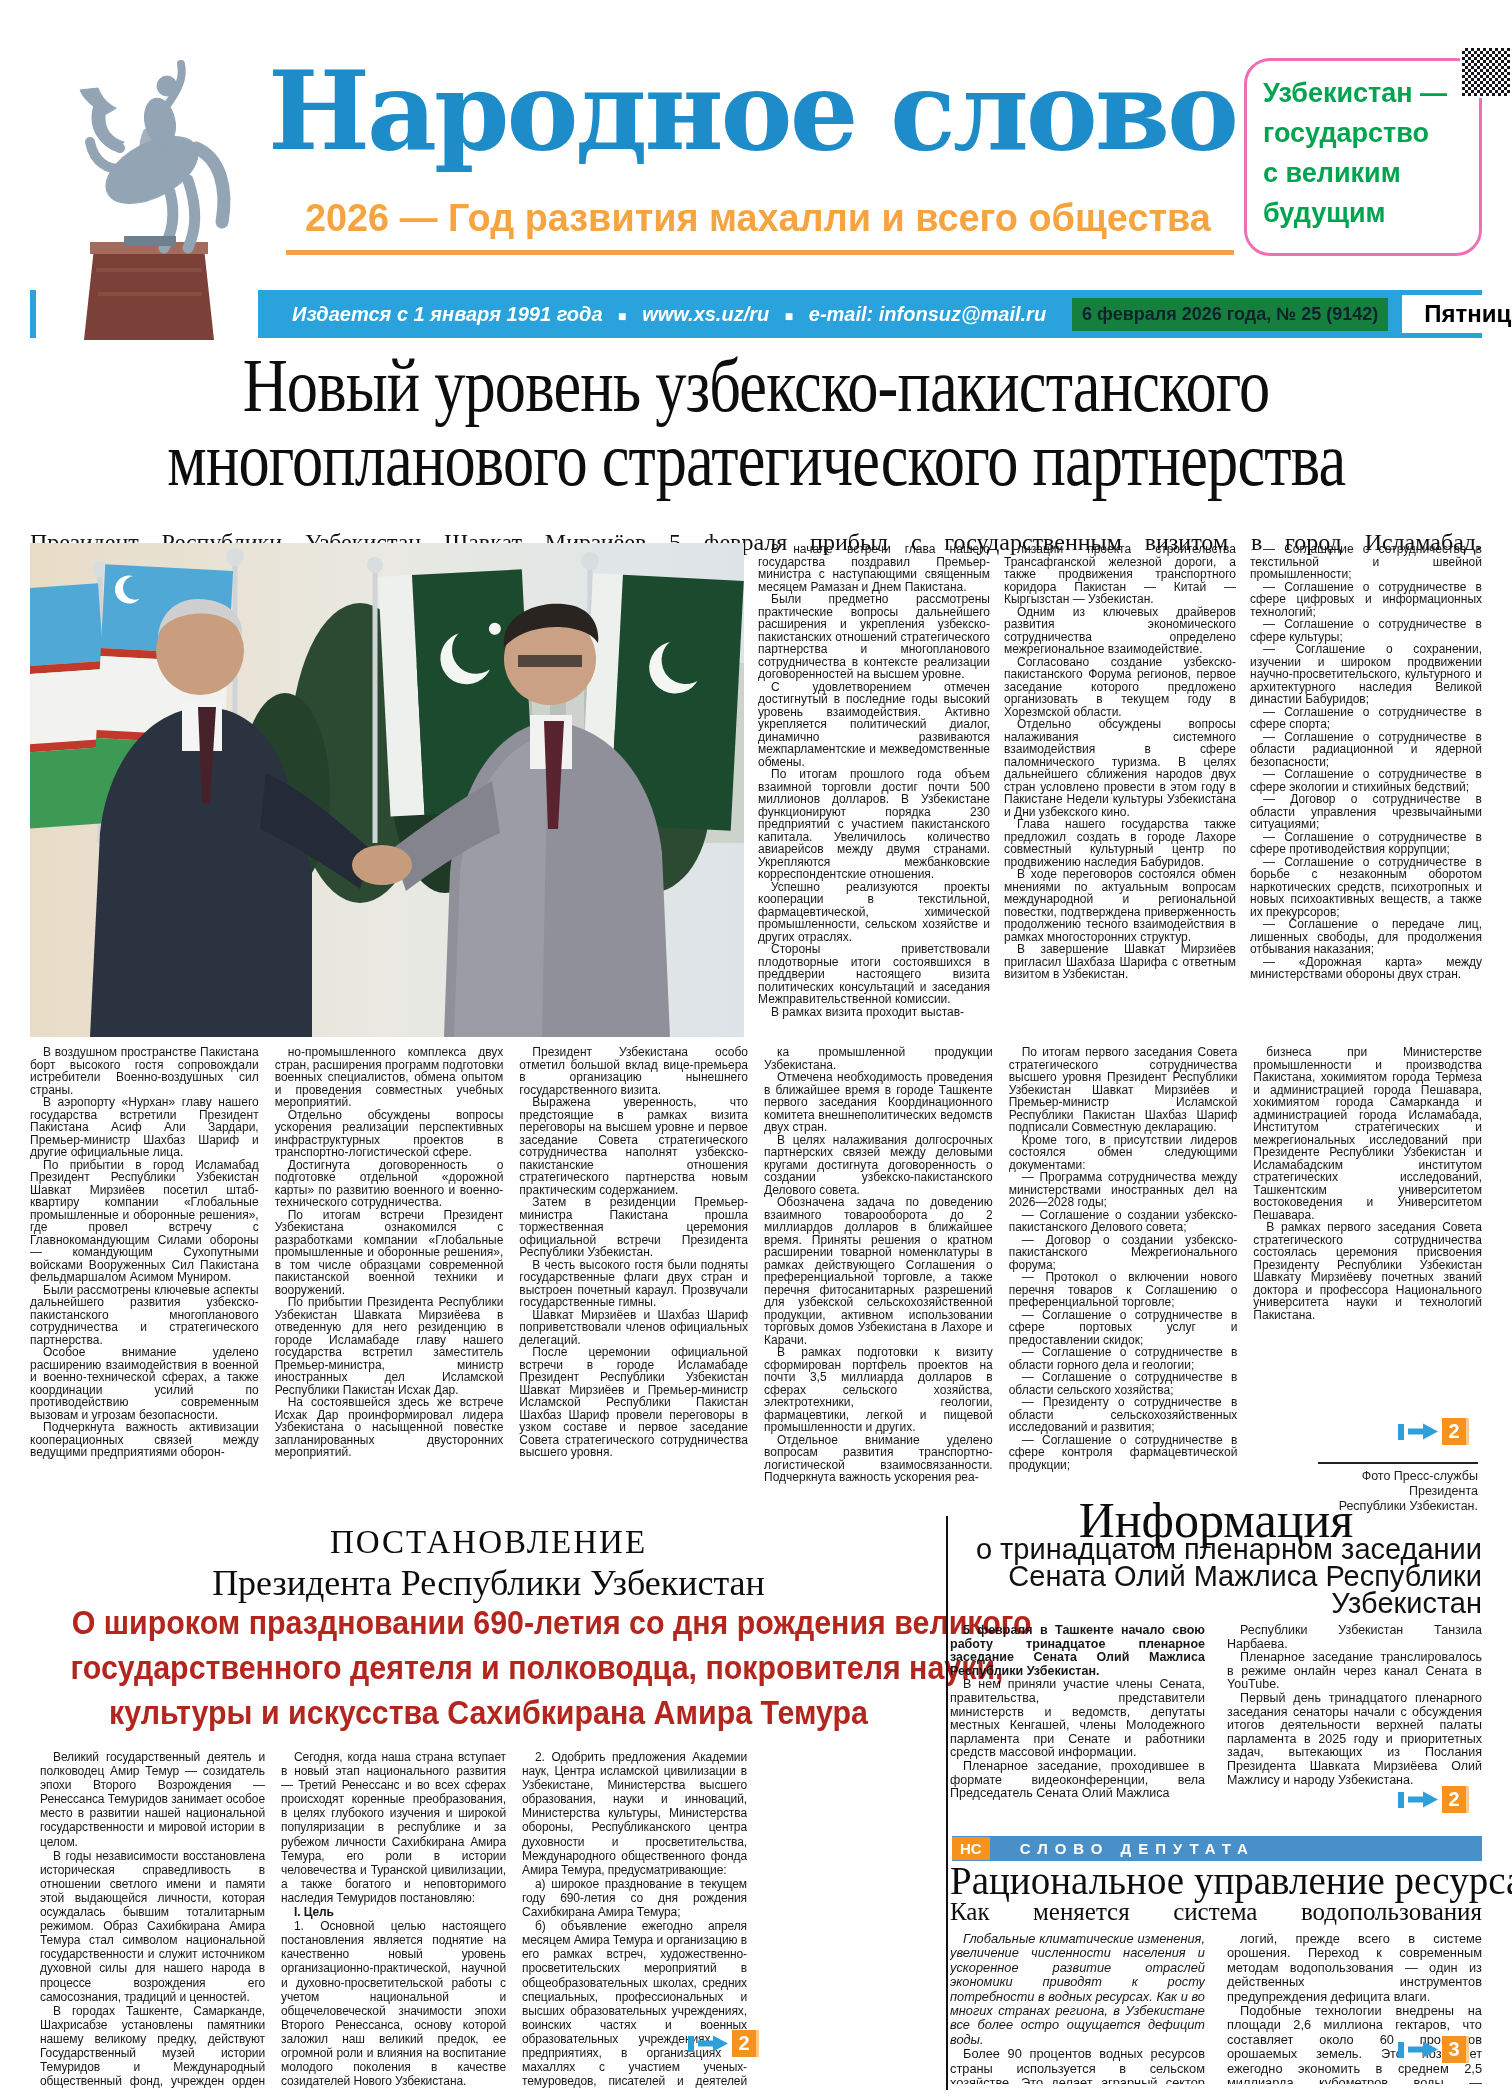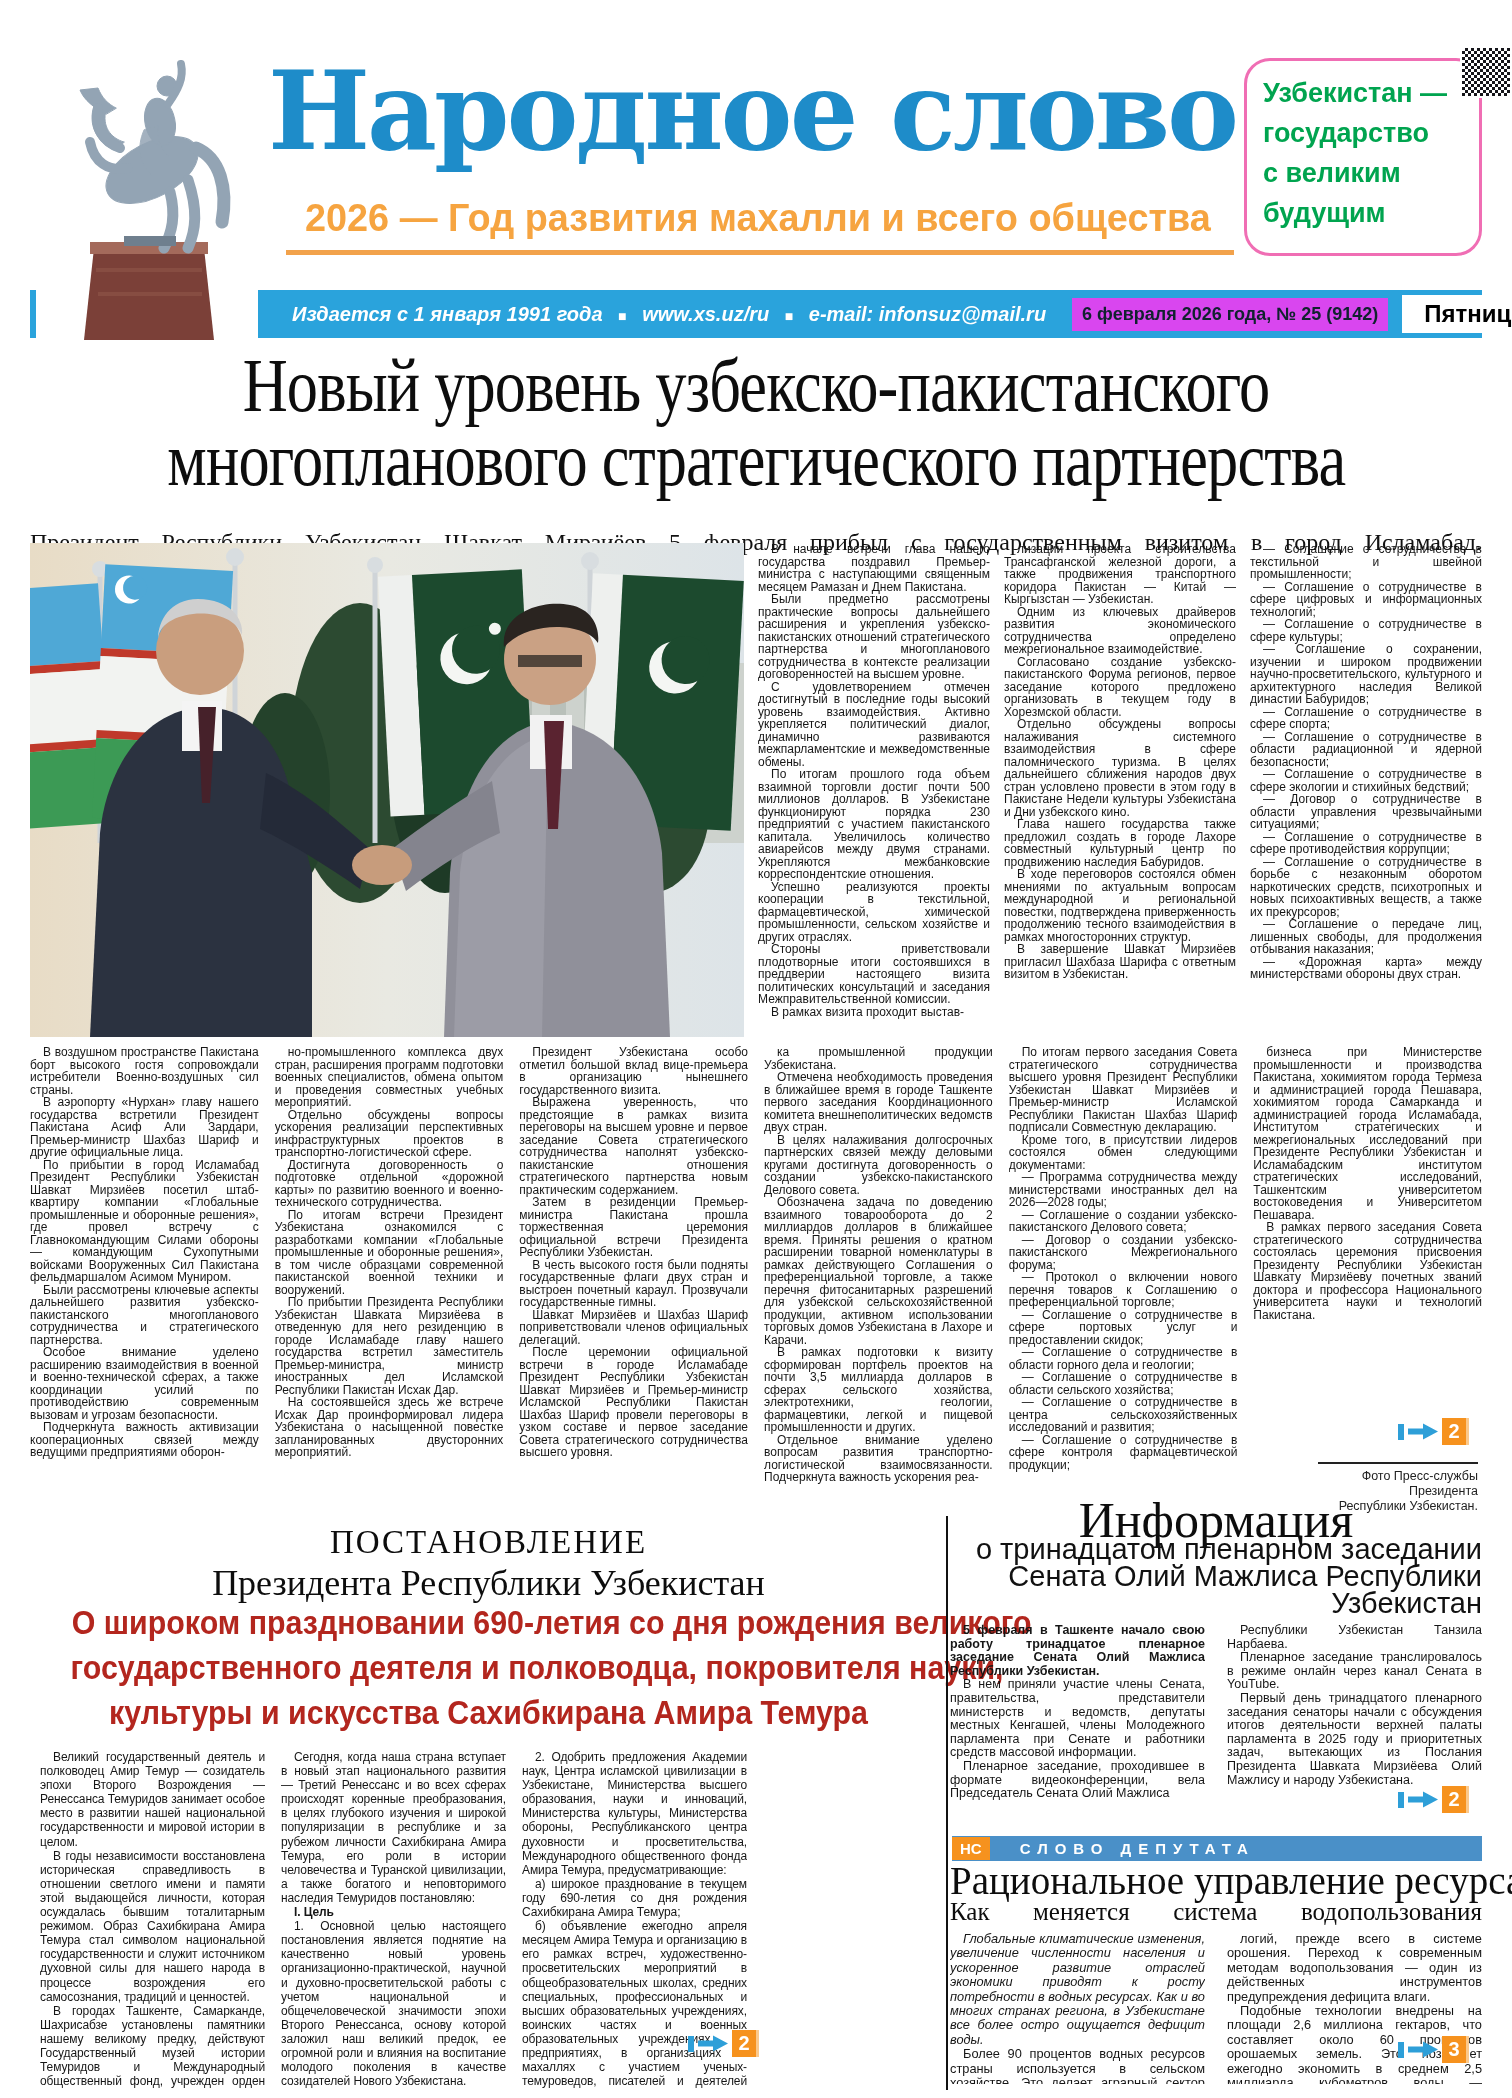--- a/index.html
+++ b/index.html
@@ -18,21 +18,21 @@
   .green-box{position:absolute;left:1244px;top:58px;width:238px;height:198px;
         border:3px solid #f06eb4;border-radius:26px;box-sizing:border-box;padding:12px 0 0 16px;}
   .green-box p{margin:0;font-weight:bold;font-size:27px;line-height:40px;color:#00a44f;text-indent:0;text-align:left;}
   .qr{background:repeating-conic-gradient(#15151a 0% 25%, #fff 0% 50%) 0 0/6px 6px;border:2px solid #fff;}
   .qr-top{position:absolute;left:1460px;top:46px;width:48px;height:48px;}
   
   .info-bar{position:absolute;left:30px;top:290px;width:1452px;height:48px;background:#2aa3dc;z-index:1;
         display:flex;align-items:center;}
   .info-bar .left-text{margin-left:262px;color:#fff;font-weight:bold;font-style:italic;font-size:20px;white-space:nowrap;}
   .info-bar .sep{color:#fff;font-style:normal;font-size:14px;margin:0 10px;}
-  .issue-box{margin-left:26px;background:#d946ef;color:#10222e;font-weight:bold;font-size:18px;
+  .issue-box{margin-left:26px;background:#15803d;color:#10222e;font-weight:bold;font-size:18px;
         padding:6px 10px;white-space:nowrap;}
   .weekday-box{margin-left:14px;background:#fff;color:#000;font-weight:bold;font-size:24px;padding:5px 22px;}
   
   .lead-head{position:absolute;left:30px;top:348px;width:1452px;text-align:center;}
   .lead-head .hl{display:block;white-space:nowrap;font-family:"Liberation Serif",serif;font-size:76px;
         line-height:74px;color:#0d0d0d;}
   .lead-head .hl span{display:inline-block;transform:scaleX(.82);transform-origin:center;letter-spacing:-1px;}
   .standfirst{position:absolute;left:30px;top:527px;width:1452px;font-family:"Liberation Serif",serif;
         font-size:24px;line-height:30px;text-align:justify;text-align-last:justify;color:#111;}
   
@@ -308,21 +308,21 @@
     <div class="ncol">
         <p>По итогам первого заседания Совета стратегического сотрудничества высшего уровня Президент Республики Узбекистан Шавкат Мирзиёев и Премьер-министр Исламской Республики Пакистан Шахбаз Шариф подписали Совместную декларацию.</p>
         <p>Кроме того, в присутствии лидеров состоялся обмен следующими документами:</p>
         <p>— Программа сотрудничества между министерствами иностранных дел на 2026—2028 годы;</p>
         <p>— Соглашение о создании узбекско-пакистанского Делового совета;</p>
         <p>— Договор о создании узбекско-пакистанского Межрегионального форума;</p>
         <p>— Протокол о включении нового перечня товаров к Соглашению о преференциальной торговле;</p>
         <p>— Соглашение о сотрудничестве в сфере портовых услуг и предоставлении скидок;</p>
         <p>— Соглашение о сотрудничестве в области горного дела и геологии;</p>
         <p>— Соглашение о сотрудничестве в области сельского хозяйства;</p>
-        <p>— Соглашение о сотрудничестве в центра сельскохозяйственных исследований и развития;</p>
+        <p>— Президенту о сотрудничестве в области сельскохозяйственных исследований и развития;</p>
         <p>— Соглашение о сотрудничестве в сфере контроля фармацевтической продукции;</p>
       </div>
     <div class="ncol">
         <p>бизнеса при Министерстве промышленности и производства Пакистана, хокимиятом города Термеза и администрацией города Пешавара, хокимиятом города Самарканда и администрацией города Исламабада, Институтом стратегических и межрегиональных исследований при Президенте Республики Узбекистан и Исламабадским институтом стратегических исследований, Ташкентским университетом востоковедения и Университетом Пешавара.</p>
         <p>В рамках первого заседания Совета стратегического сотрудничества состоялась церемония присвоения Президенту Республики Узбекистан Шавкату Мирзиёеву почетных званий доктора и профессора Национального университета науки и технологий Пакистана.</p>
       </div>
   </div>
 
   <span class="cont" style="left:1398px;top:1418px;">
     <i class="stub"></i>

